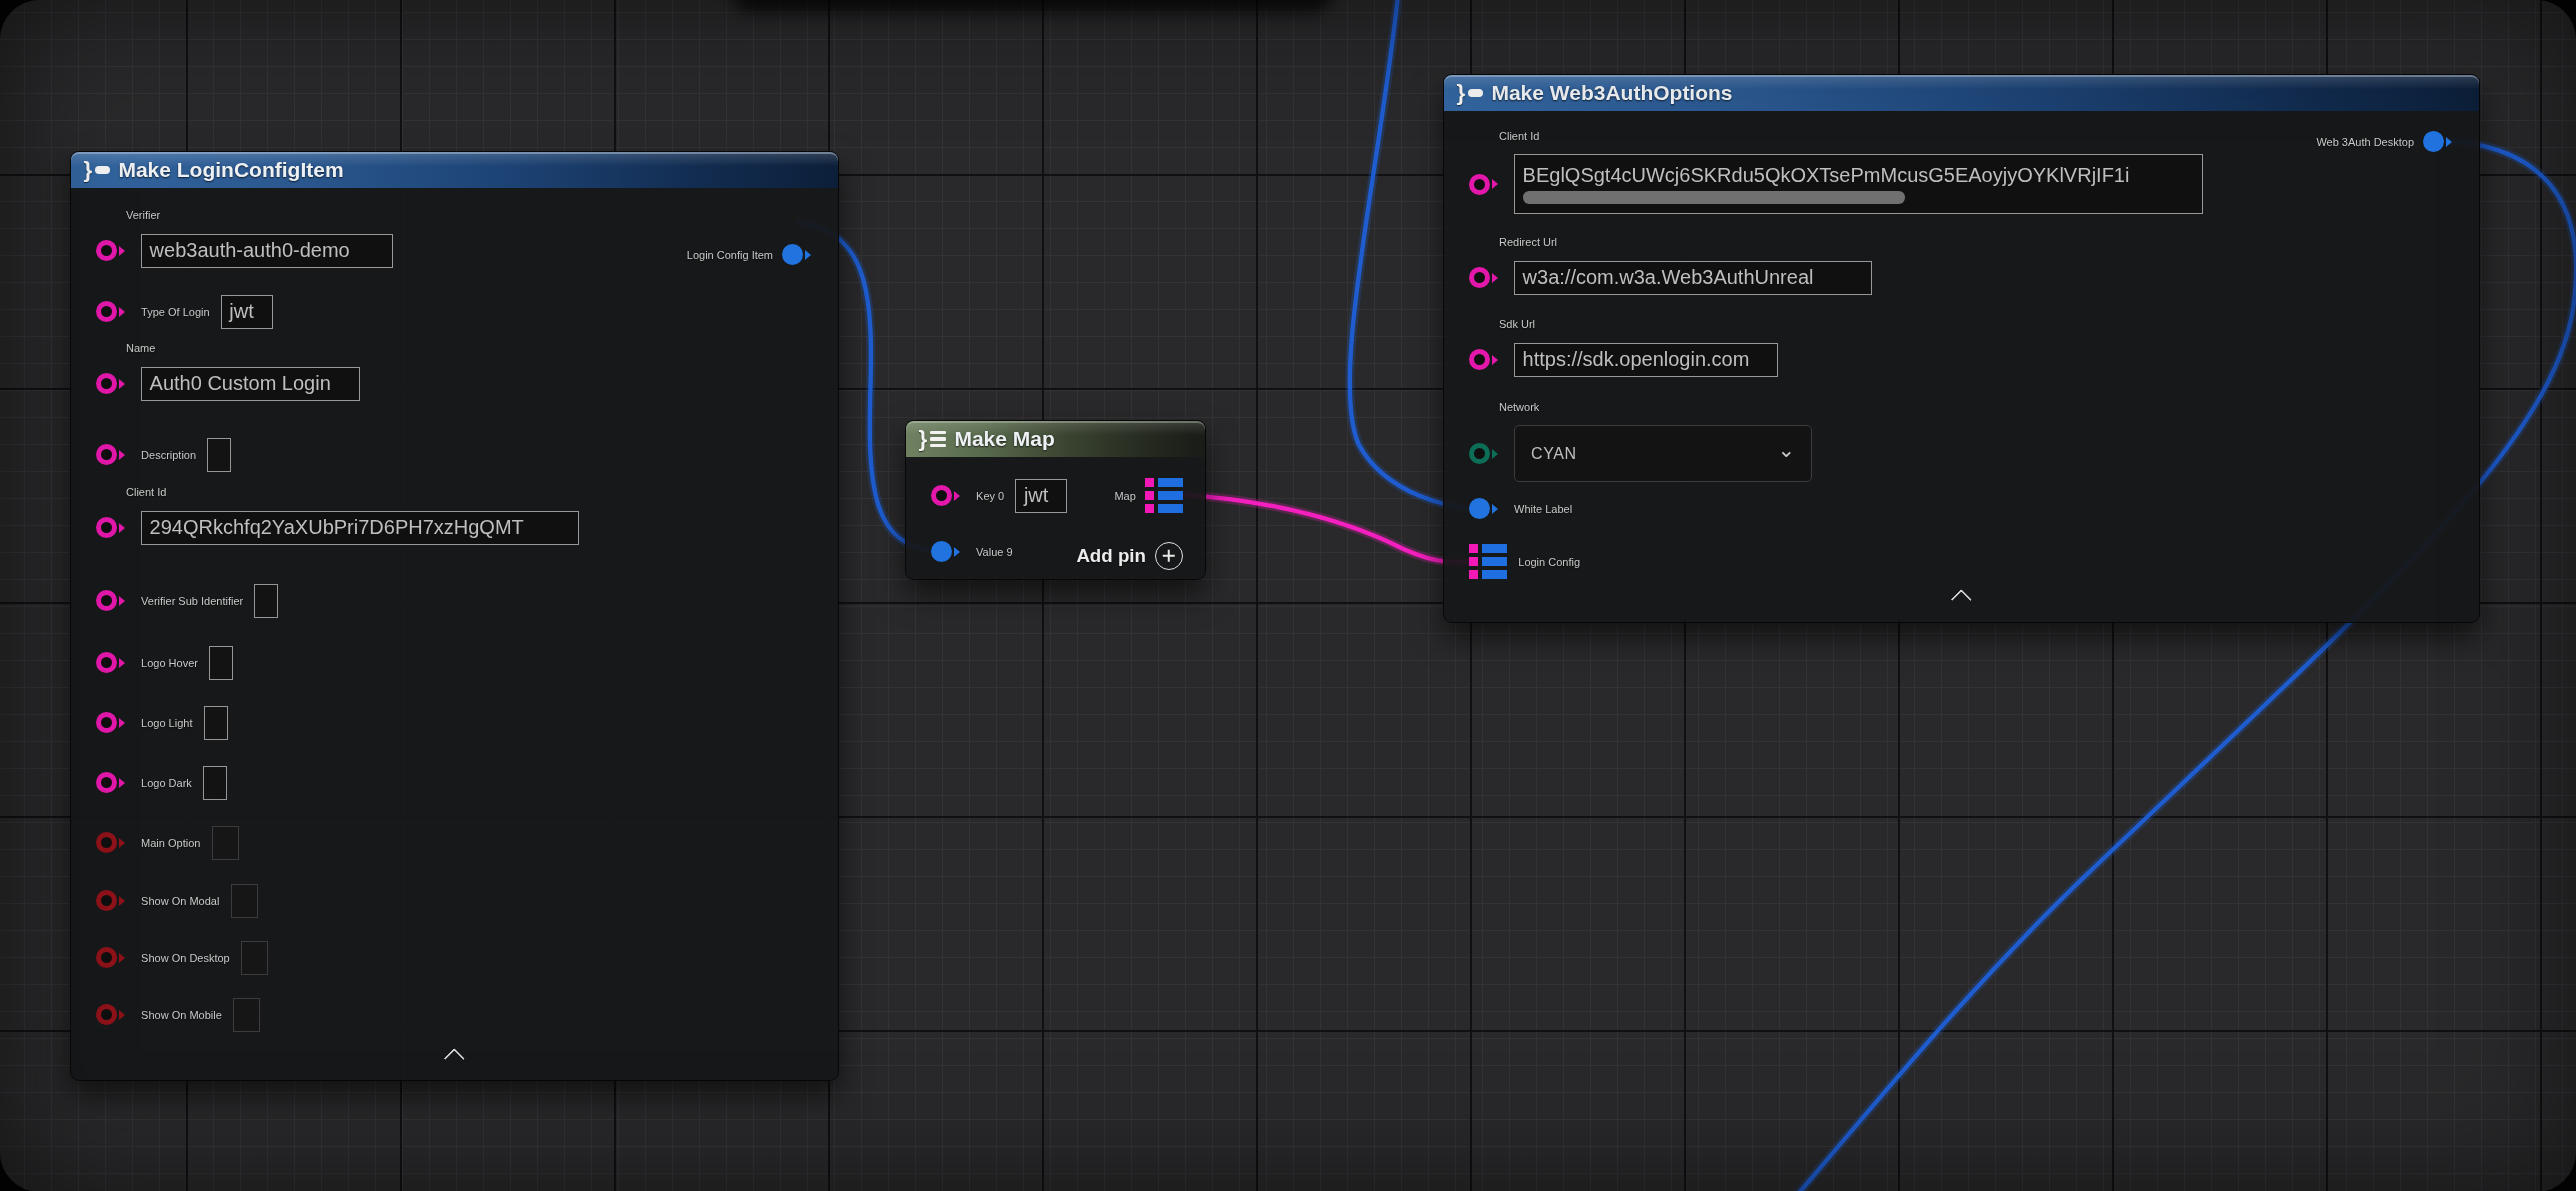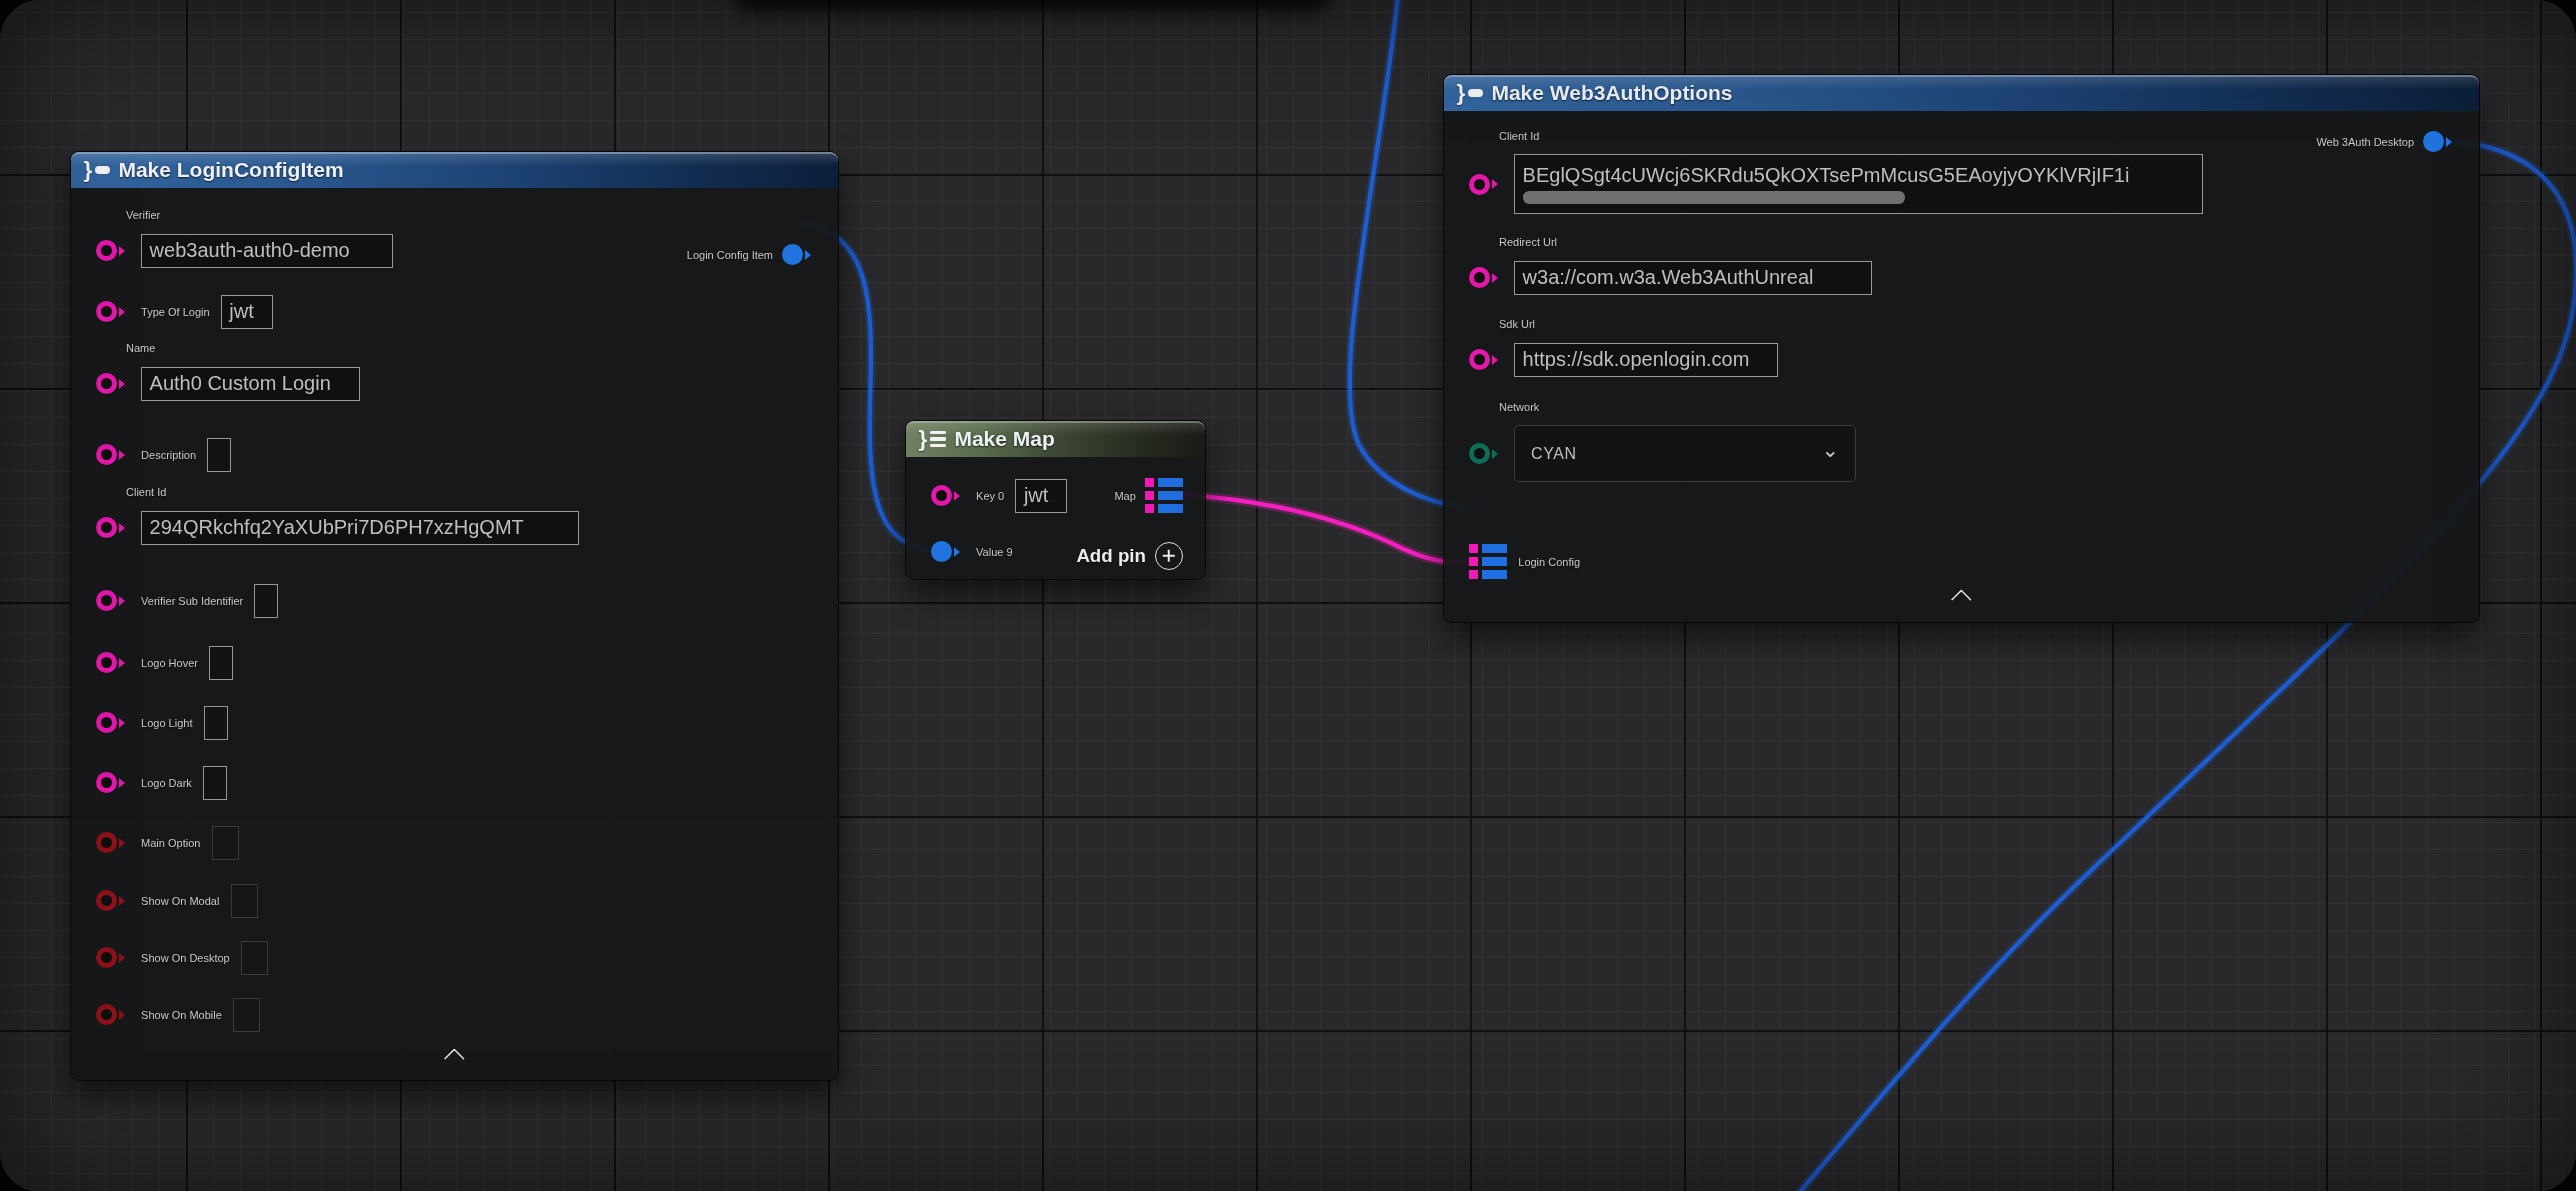--- a/index.html
+++ b/index.html
@@ -332,24 +332,31 @@
           <div class="tbox" style="width: 264px;">
             <span>https://sdk.openlogin.com</span>
           </div>
         </div>
         <div class="row in stacked dd" style="top: 350px;">
           <span class="pingrp" style="--c: var(--pin-enum);">
             <span class="pin ring"></span>
             <span class="nub"></span>
           </span>
           <span class="plabel">Network</span>
-          <div class="ddown" style="width: 342px;">
+          <div class="ddown" style="width: 298px;">
             <span class="dval">CYAN</span>
             <span class="dchev">⌄</span>
           </div>
+        </div>
+        <div class="row in" style="top: 416px;">
+          <span class="pingrp" style="--c: var(--pin-struct);">
+            <span class="pin filled"></span>
+            <span class="nub"></span>
+          </span>
+          <span class="plabel">White Label</span>
         </div>
         <div class="row in" style="top: 469px;">
           <span class="pin-map">
             <span class="mr">
               <span class="sq"></span>
               <span class="br"></span>
             </span>
             <span class="mr">
               <span class="sq"></span>
               <span class="br"></span>

